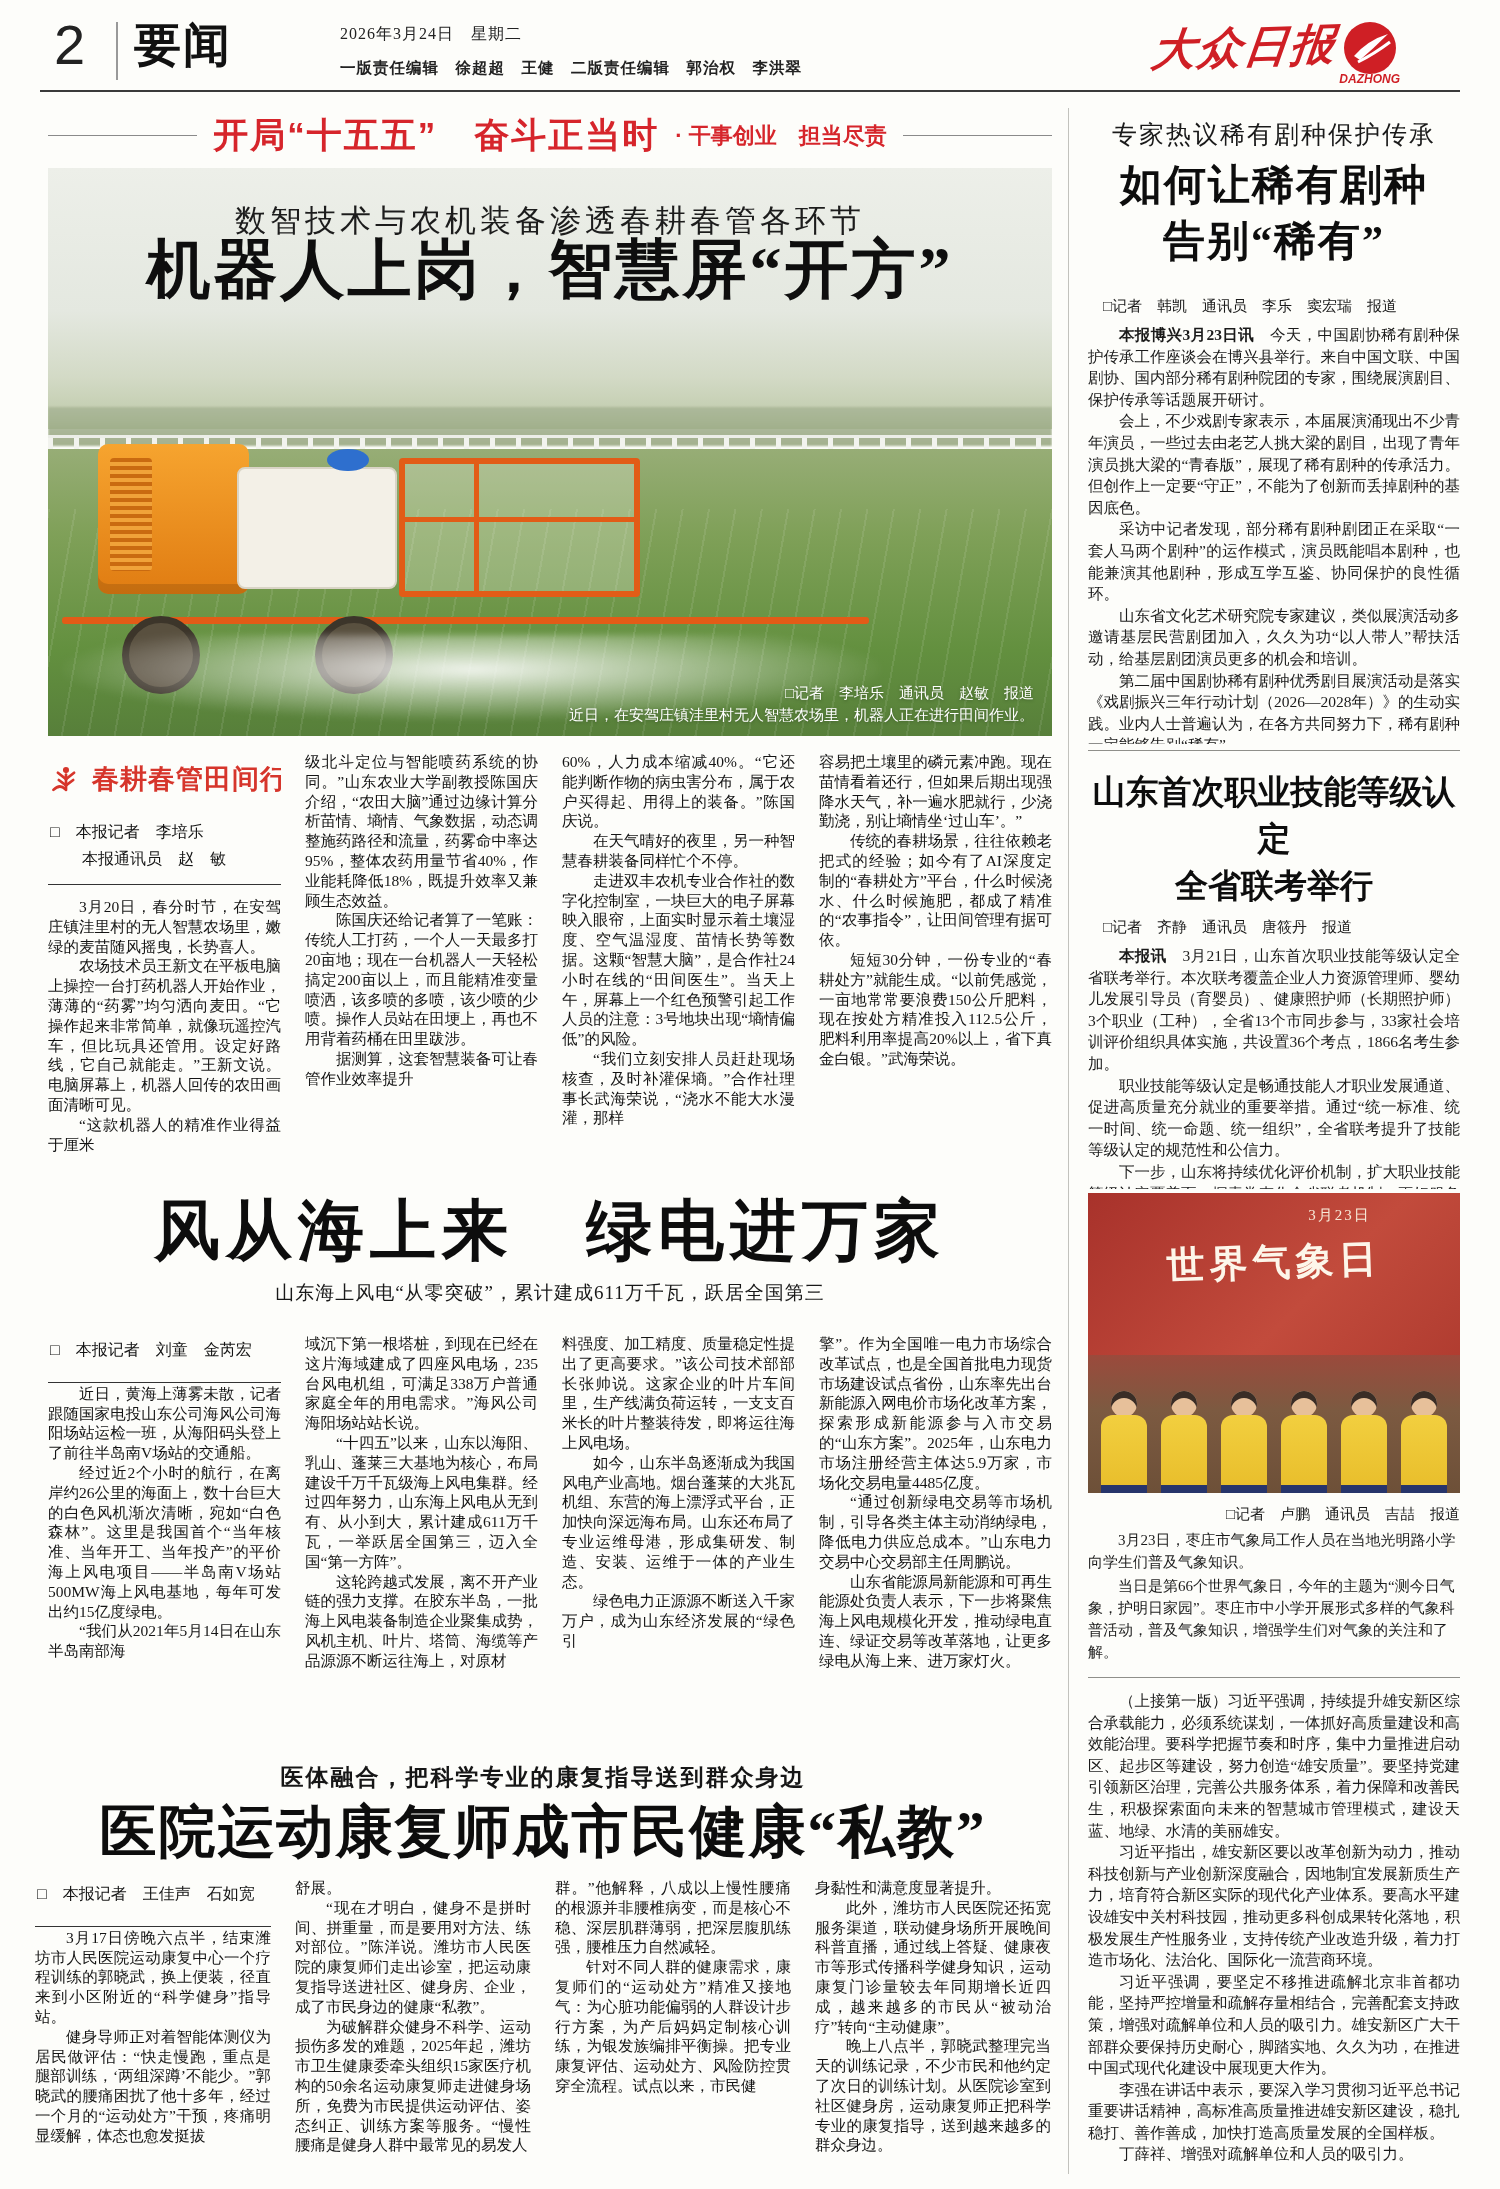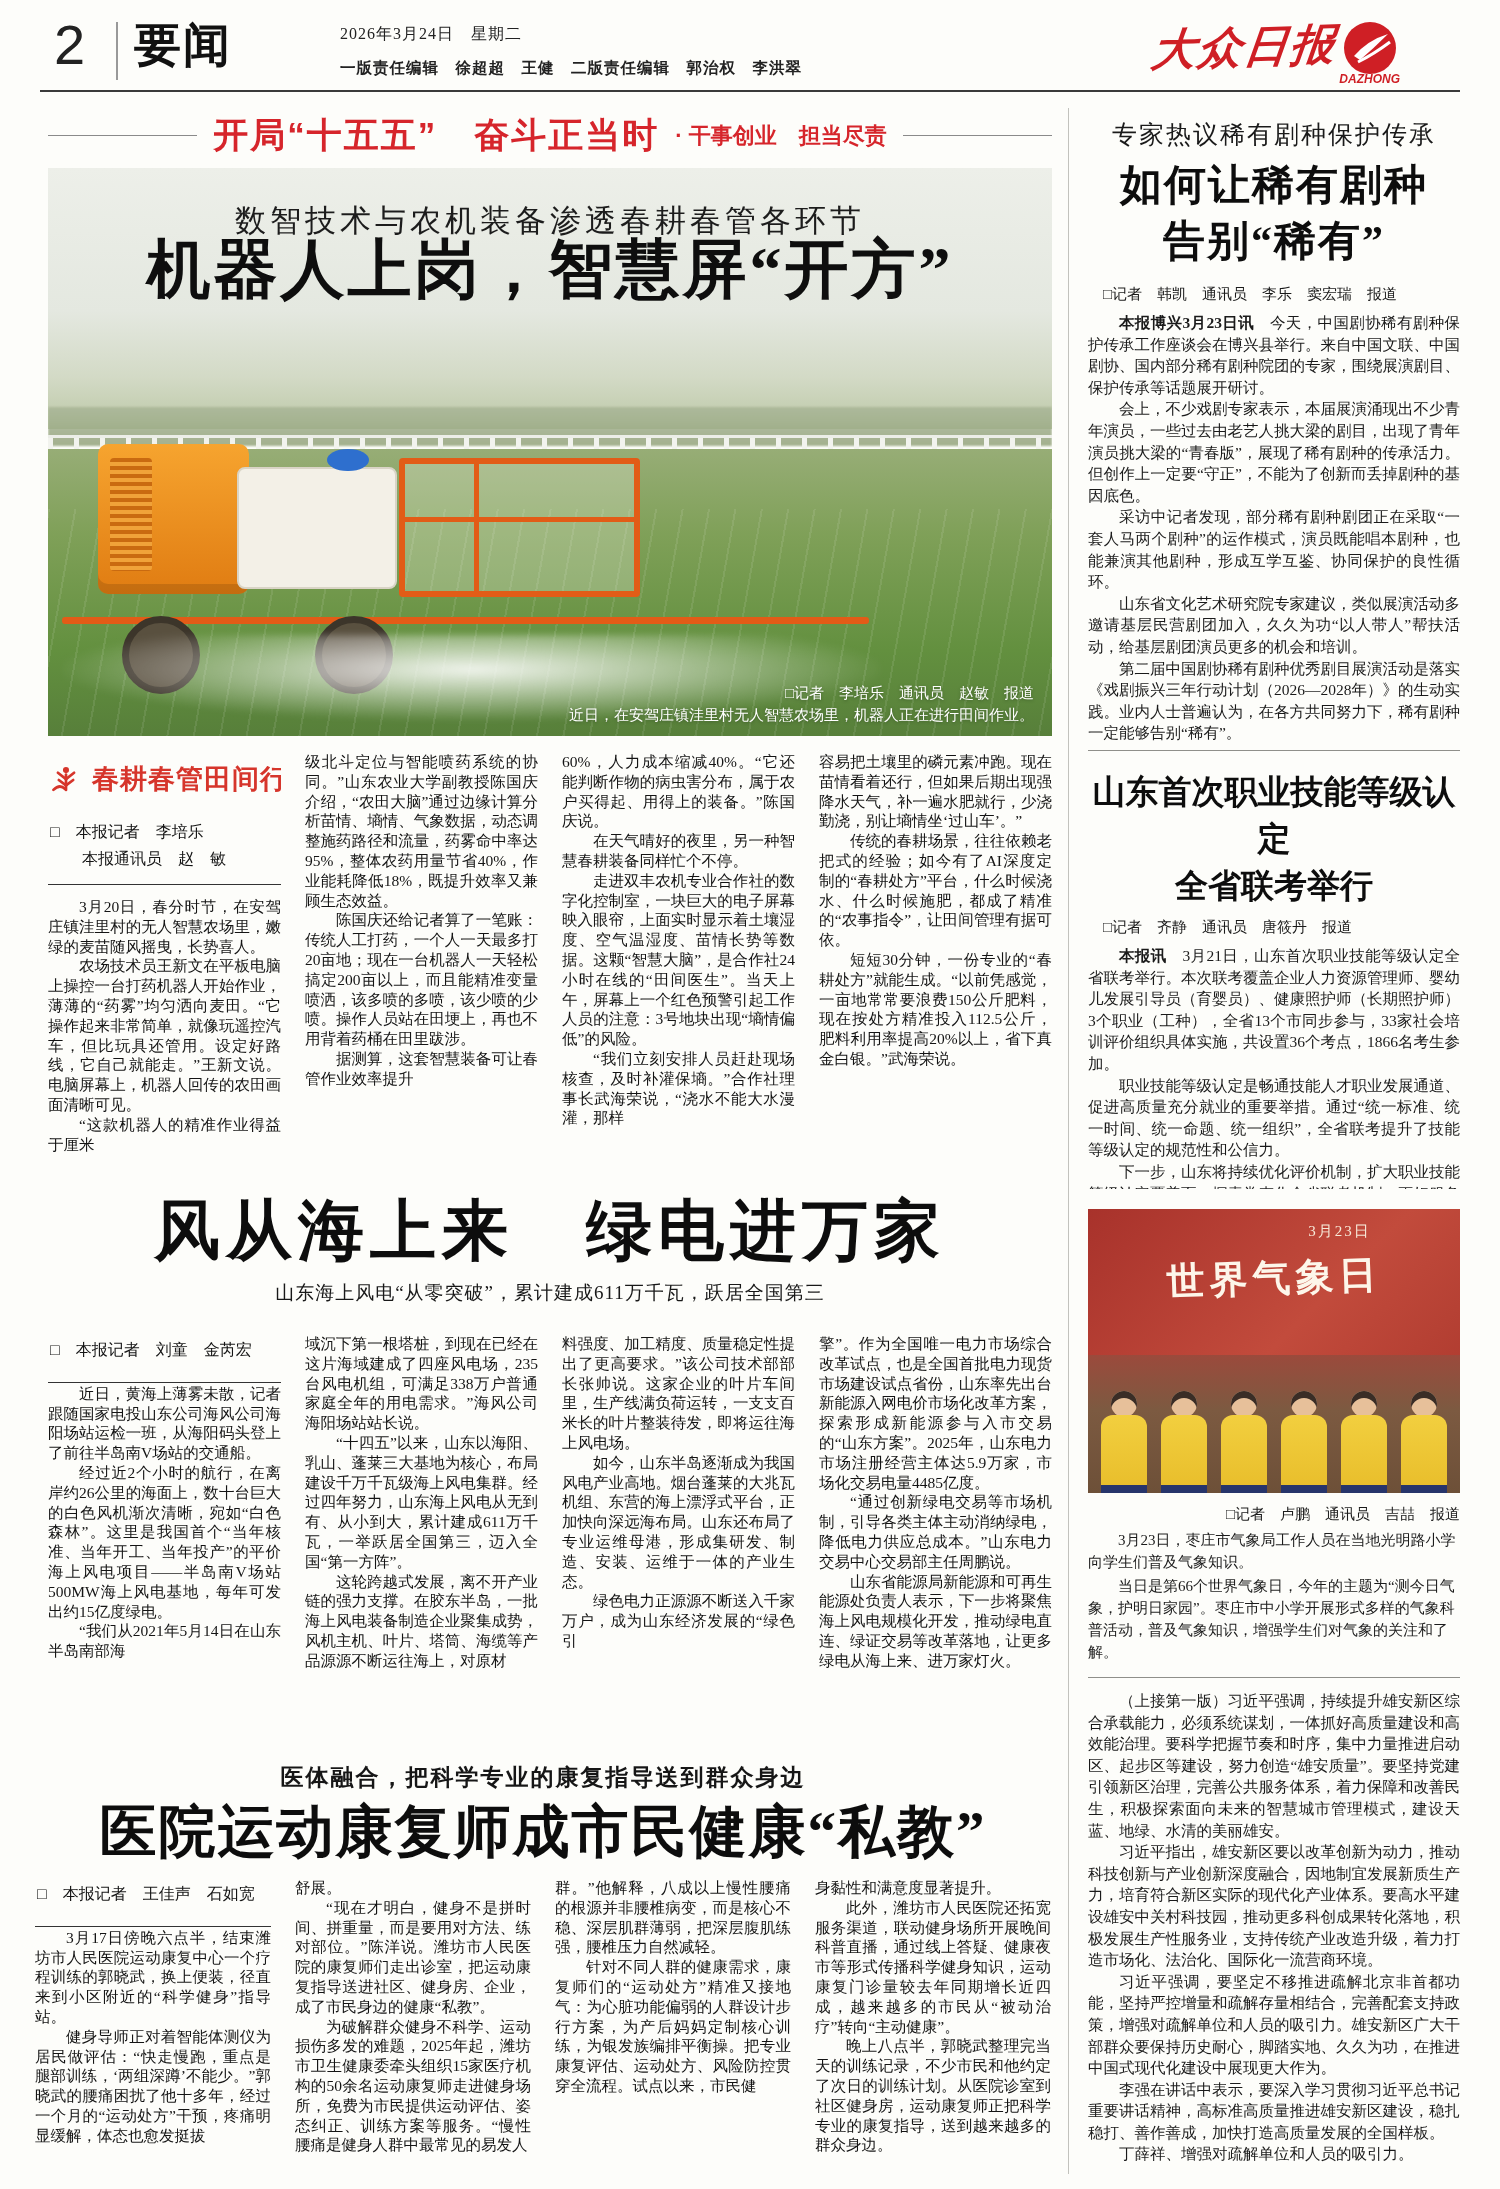--- a/index.html
+++ b/index.html
@@ -97,29 +97,29 @@
              font-weight:900;color:#0d0d0d;letter-spacing:2px;}
   .hosp-cols{position:absolute;left:35px;top:1878px;width:1016px;height:302px;gap:24px;}
 
   
   .vrule{position:absolute;left:1068px;top:108px;height:2066px;border-left:1px solid #c2c2bd;}
   .right{position:absolute;left:1088px;top:110px;width:372px;height:2068px;overflow:hidden;}
   .r-block{overflow:hidden;}
   .opera{height:634px;}
   .opera-kicker{text-align:center;font-size:25px;letter-spacing:2px;color:#1a1a1a;margin:8px 0 6px;}
   .opera-head{text-align:center;font-size:42px;line-height:56px;font-weight:900;color:#0d0d0d;
-              letter-spacing:2px;margin:4px 0 16px;}
+              letter-spacing:2px;margin:4px 0 28px;}
   .r-byline{font-size:15px;margin:4px 0 8px;text-indent:1em;}
   .r-body{font-size:15.5px;line-height:21.6px;text-align:justify;}
   .rule{border-top:1px solid #8f8f8a;margin:6px 0 12px;}
   .exam{height:426px;}
   .exam-head{text-align:center;font-size:33px;line-height:47px;font-weight:900;color:#0d0d0d;margin:6px 0 8px;}
 
   .weather{position:relative;width:372px;height:300px;overflow:hidden;margin:4px 0 10px;}
-  .w-top{position:absolute;left:0;right:0;top:16px;height:56%;
+  .w-top{position:absolute;left:0;right:0;top:0;height:56%;
          background:linear-gradient(135deg,#a8322b,#c24b3c 60%,#b03c30);}
   .w-date{position:absolute;right:24%;top:8%;color:#f7e9d8;font-size:15px;letter-spacing:2px;}
   .w-title{position:absolute;left:0;right:0;top:26%;text-align:center;color:#fdf6ea;font-size:38px;
            font-weight:900;letter-spacing:5px;transform:rotate(-2deg);}
   .w-kids{position:absolute;left:0;right:0;bottom:0;height:46%;
           background:linear-gradient(180deg,#9b4a3c,#7c5a41 40%,#6d5038);display:flex;
           align-items:flex-end;justify-content:space-around;padding:0 6px;}
   .kid{width:50px;height:74%;position:relative;}
   .kid-head{position:absolute;left:50%;top:0;transform:translateX(-50%);width:26px;height:26px;
             border-radius:50%;background:#e7c09a;box-shadow:inset 0 7px 0 #3a2d26;}

